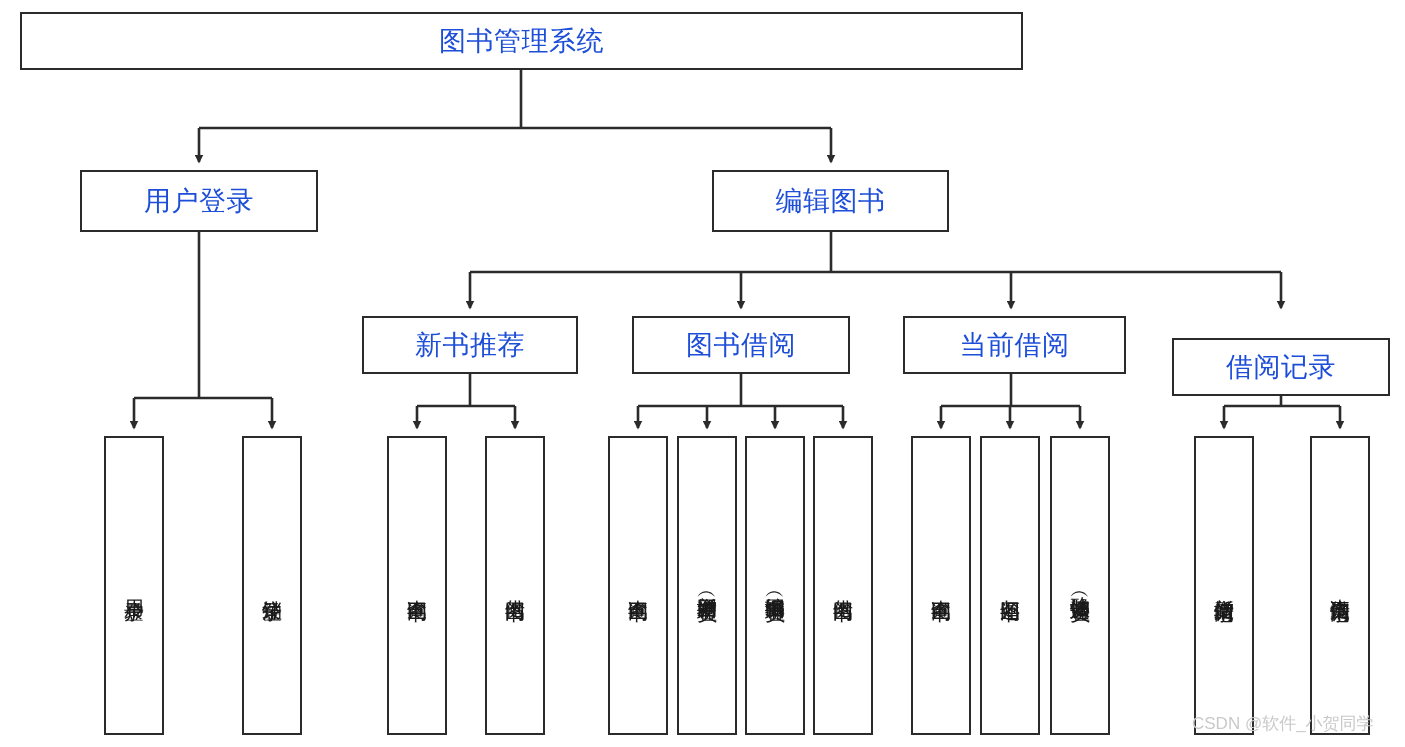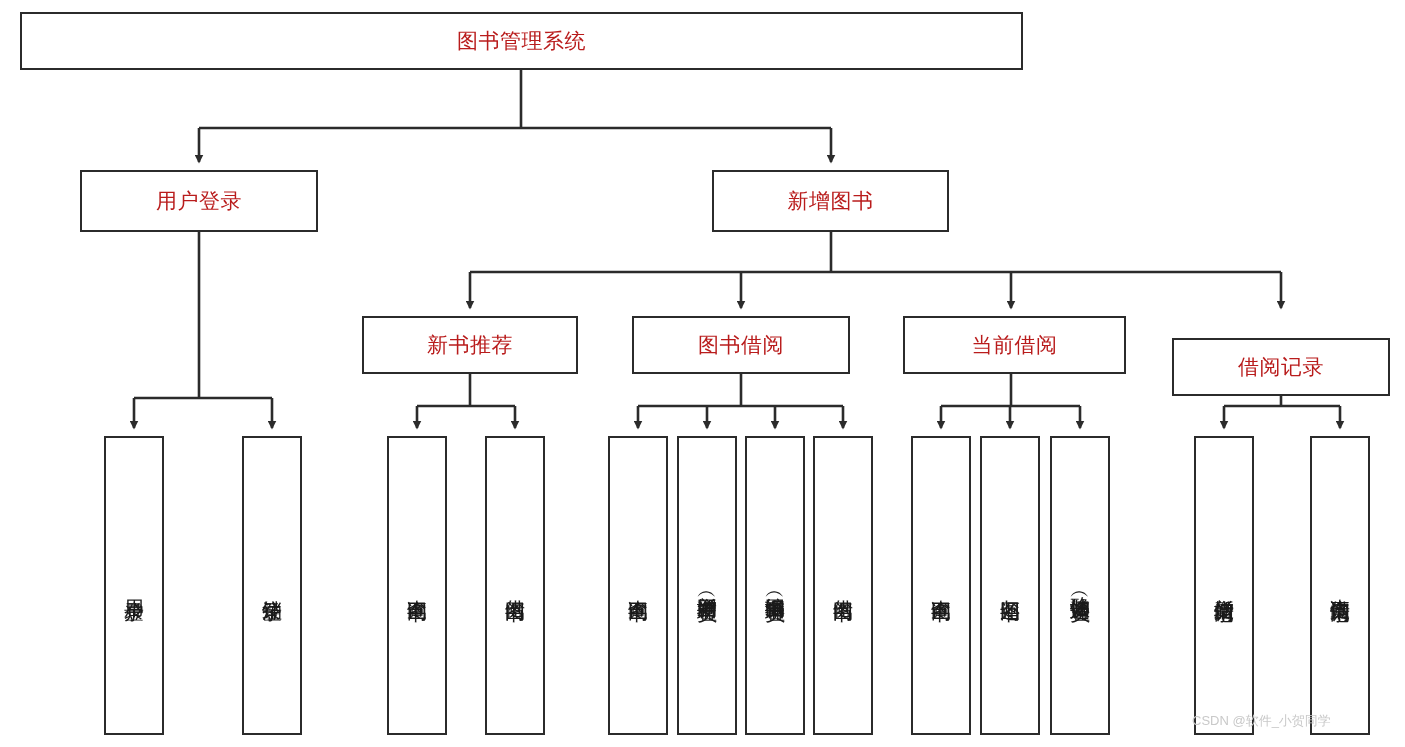--- a/index.html
+++ b/index.html
@@ -28,38 +28,38 @@
     position: absolute;
     box-sizing: border-box;
     background: #ffffff;
     border: 2px solid #2b2b2b;
     display: flex;
     align-items: center;
     justify-content: center;
     overflow: hidden;
   }
   .node-label-h {
-    font-size: 21px;
-    color: #b91c1c;
+    font-size: 27px;
+    color: #1d4ed8;
     line-height: 1.2;
     white-space: nowrap;
     letter-spacing: 0.5px;
   }
   .node-label-v {
     font-size: 20px;
     color: #1a1a1a;
     writing-mode: vertical-rl;
     text-orientation: upright;
     line-height: 1.15;
     letter-spacing: 1px;
     white-space: nowrap;
   }
   .watermark {
     position: absolute;
-    font-size: 13px;
+    font-size: 17px;
     color: #c9c9c9;
     white-space: nowrap;
     pointer-events: none;
   }
 </style>
 </head>
 <body>
 
 <div id="canvas">
 
@@ -114,21 +114,21 @@
   </svg>
 
   <div class="node-box" style="left:20px; top:12px; width:1003px; height:58px;">
     <span class="node-label-h">图书管理系统</span>
   </div>
 
   <div class="node-box" style="left:80px; top:170px; width:238px; height:62px;">
     <span class="node-label-h">用户登录</span>
   </div>
   <div class="node-box" style="left:712px; top:170px; width:237px; height:62px;">
-    <span class="node-label-h">新增图书</span>
+    <span class="node-label-h">编辑图书</span>
   </div>
 
   <div class="node-box" style="left:362px; top:316px; width:216px; height:58px;">
     <span class="node-label-h">新书推荐</span>
   </div>
   <div class="node-box" style="left:632px; top:316px; width:218px; height:58px;">
     <span class="node-label-h">图书借阅</span>
   </div>
   <div class="node-box" style="left:903px; top:316px; width:223px; height:58px;">
     <span class="node-label-h">当前借阅</span>

